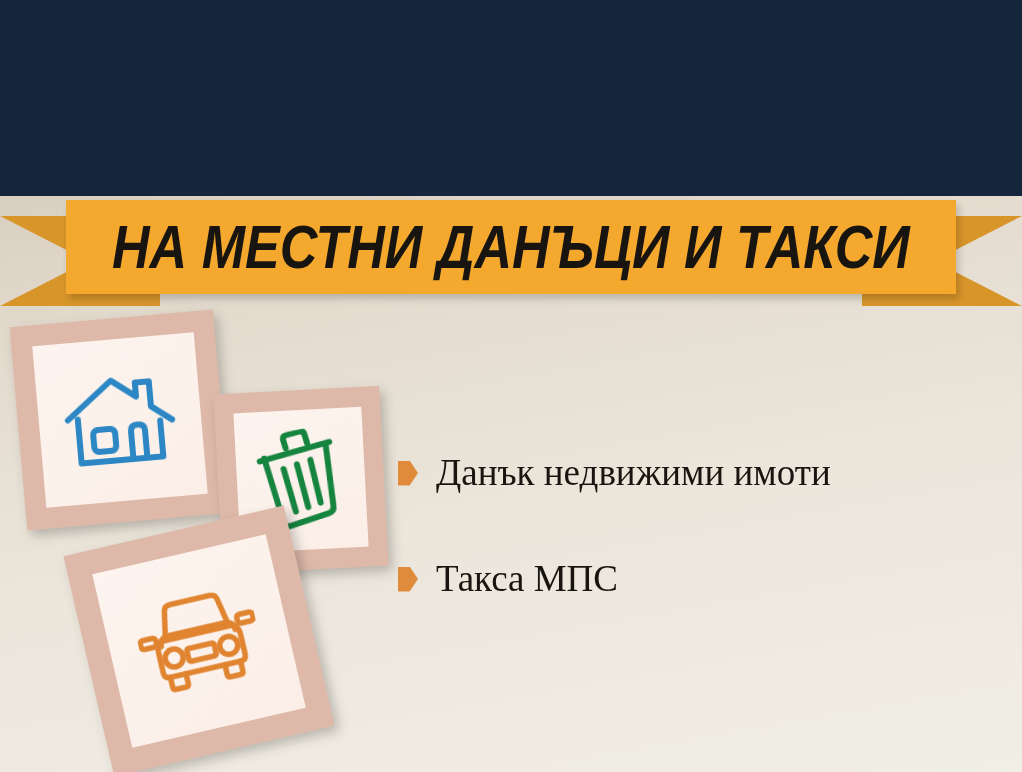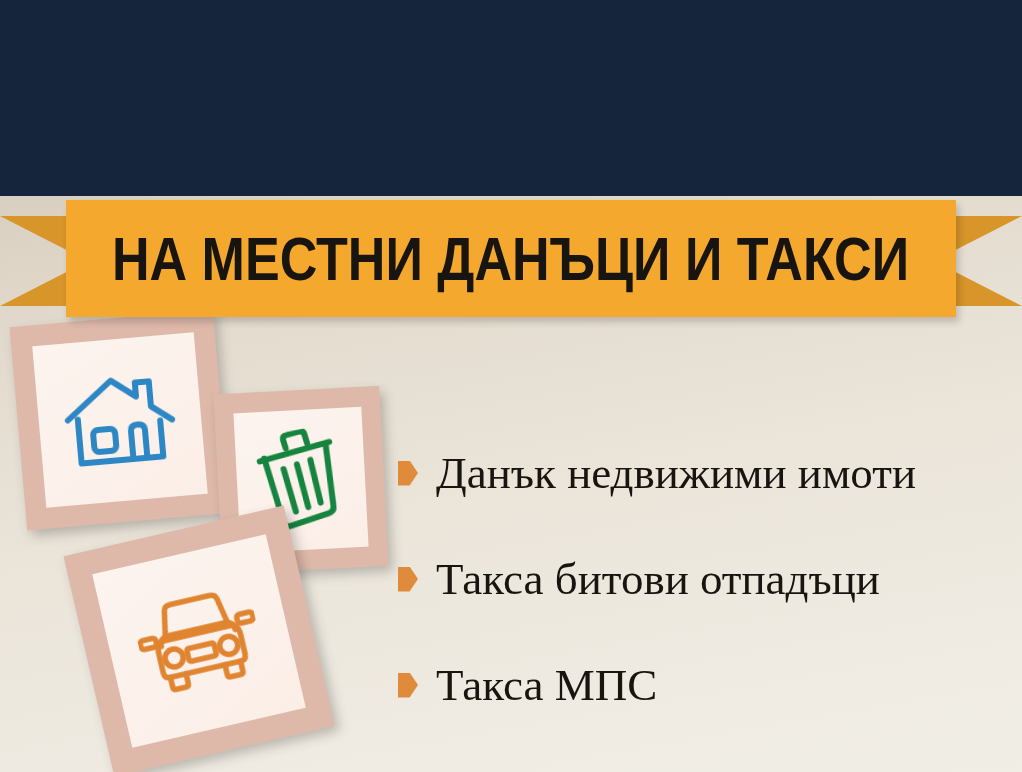--- a/index.html
+++ b/index.html
@@ -85,26 +85,27 @@
   }
   .ribbon-tail.right {
     right: 0px;
     clip-path: polygon(0% 0%, 100% 0%, 45% 50%, 100% 100%, 0% 100%);
   }
   .ribbon-main {
     position: absolute;
     left: 66px;
     top: 4px;
     width: 890px;
-    height: 117px;
+    height: 94px;
     background: #f4a82e;
     box-shadow: 3px 5px 7px rgba(0,0,0,0.18);
     display: flex;
     align-items: center;
     justify-content: center;
+    font-style: italic;
   }
   .ribbon-text {
     font-family: "Liberation Sans Narrow", "Liberation Sans", sans-serif;
     font-weight: bold;
     font-size: 62px;
     line-height: 62px;
     color: #18140f;
     letter-spacing: 0px;
     transform: scaleX(0.84);
     white-space: nowrap;
@@ -162,21 +163,21 @@
   .bullet-marker {
     width: 20px;
     height: 25px;
     background: #e08b3c;
     clip-path: polygon(0% 0%, 58% 0%, 100% 50%, 58% 100%, 0% 100%);
     flex: 0 0 auto;
     margin-right: 18px;
   }
   .bullet-label {
     font-family: "Liberation Serif", "DejaVu Serif", serif;
-    font-size: 45px;
+    font-size: 37px;
     line-height: 52px;
     color: #18140f;
     white-space: nowrap;
   }
 </style>
 </head>
 <body>
 
 <div id="poster">
 
@@ -445,21 +446,17 @@
     </div>
   </div>
 
   <div class="bullets">
     <div class="bullet-row">
       <div class="bullet-marker"></div>
       <div class="bullet-label">Данък недвижими имоти</div>
     </div>
     <div class="bullet-row">
       <div class="bullet-marker"></div>
-      <div class="bullet-label">Такса битови отпадъци</div>
-    </div>
-    <div class="bullet-row">
-      <div class="bullet-marker"></div>
       <div class="bullet-label">Такса МПС</div>
     </div>
   </div>
 
 </div>
 
 </body></html>

